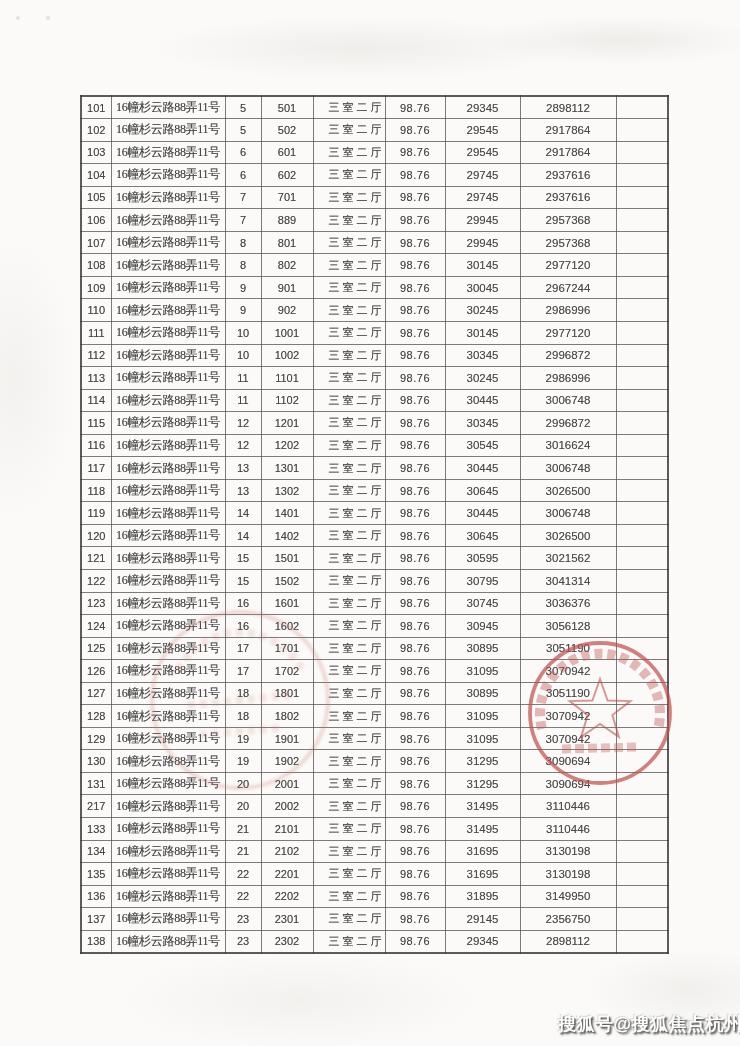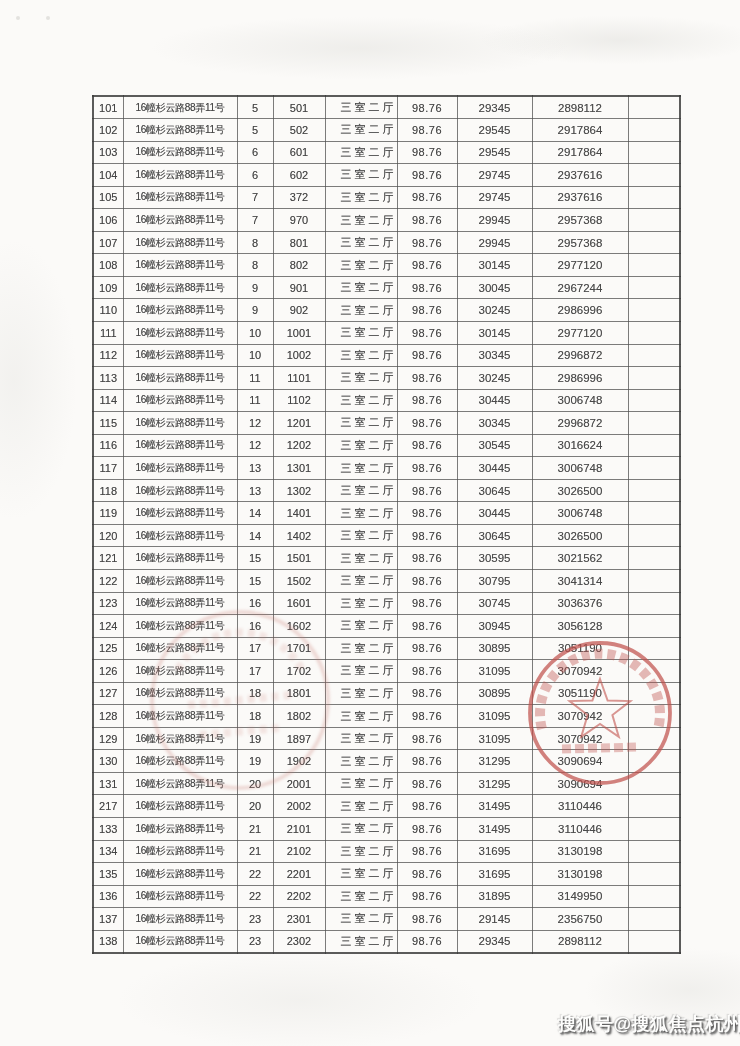--- a/index.html
+++ b/index.html
@@ -11,33 +11,33 @@
       radial-gradient(ellipse 90px 200px at 14px 380px, rgba(210,210,205,0.22), transparent 70%),
       radial-gradient(ellipse 260px 70px at 300px 1000px, rgba(210,210,205,0.22), transparent 70%),
       radial-gradient(ellipse 150px 60px at 690px 990px, rgba(208,208,203,0.25), transparent 70%),
       #fbfaf8;
     font-family:"Liberation Sans",sans-serif;
   }
   .dot{position:absolute;width:4px;height:4px;border-radius:50%;background:#e3e2df;}
   .dot1{left:16px;top:16px}.dot2{left:46px;top:16px}
 
   table.price-table{
-    position:absolute;left:92px;top:95px;width:587px;height:857px;
+    position:absolute;left:80px;top:95px;width:587px;height:857px;
     border-collapse:collapse;table-layout:fixed;
     border:2px solid rgba(62,62,62,0.85);
   }
   .price-table td{
     border:1px solid rgba(80,80,80,0.75);
     text-align:center;vertical-align:middle;
     font-size:11px;color:#454545;
     text-shadow:0 0 0.5px rgba(80,80,80,0.55);
     padding:0;overflow:hidden;white-space:nowrap;
   }
   .price-table tr{height:22.55px;}
-  .price-table td:nth-child(2){font-family:Liberation Sans, sans-serif;font-size:10px;letter-spacing:-0.3px;}
+  .price-table td:nth-child(2){font-family:Liberation Serif, serif;font-size:12px;letter-spacing:-0.3px;}
   .price-table td:nth-child(5){font-family:"DejaVu Serif","Liberation Serif",serif;letter-spacing:3px;text-align:right;}
   .price-table td:nth-child(6){letter-spacing:0.5px;}
   .price-table td:nth-child(7),.price-table td:nth-child(8){font-size:11.5px;color:#4a4a4a;}
 
   .stamp{position:absolute;pointer-events:none;}
   .stamp-left{left:140px;top:600px;opacity:0.38;}
   .stamp-right{left:524px;top:637px;opacity:0.78;}
 
   .watermark{
     position:absolute;left:558px;top:1012px;width:175px;
@@ -107,32 +107,32 @@
           <td>三室二厅</td>
           <td>98.76</td>
           <td>29745</td>
           <td>2937616</td>
           <td></td>
         </tr>
         <tr>
           <td>105</td>
           <td>16幢杉云路88弄11号</td>
           <td>7</td>
-          <td>372</td>
+          <td>701</td>
           <td>三室二厅</td>
           <td>98.76</td>
           <td>29745</td>
           <td>2937616</td>
           <td></td>
         </tr>
         <tr>
           <td>106</td>
           <td>16幢杉云路88弄11号</td>
           <td>7</td>
-          <td>970</td>
+          <td>889</td>
           <td>三室二厅</td>
           <td>98.76</td>
           <td>29945</td>
           <td>2957368</td>
           <td></td>
         </tr>
         <tr>
           <td>107</td>
           <td>16幢杉云路88弄11号</td>
           <td>8</td>
@@ -371,21 +371,21 @@
           <td>三室二厅</td>
           <td>98.76</td>
           <td>31095</td>
           <td>3070942</td>
           <td></td>
         </tr>
         <tr>
           <td>129</td>
           <td>16幢杉云路88弄11号</td>
           <td>19</td>
-          <td>1897</td>
+          <td>1901</td>
           <td>三室二厅</td>
           <td>98.76</td>
           <td>31095</td>
           <td>3070942</td>
           <td></td>
         </tr>
         <tr>
           <td>130</td>
           <td>16幢杉云路88弄11号</td>
           <td>19</td>

